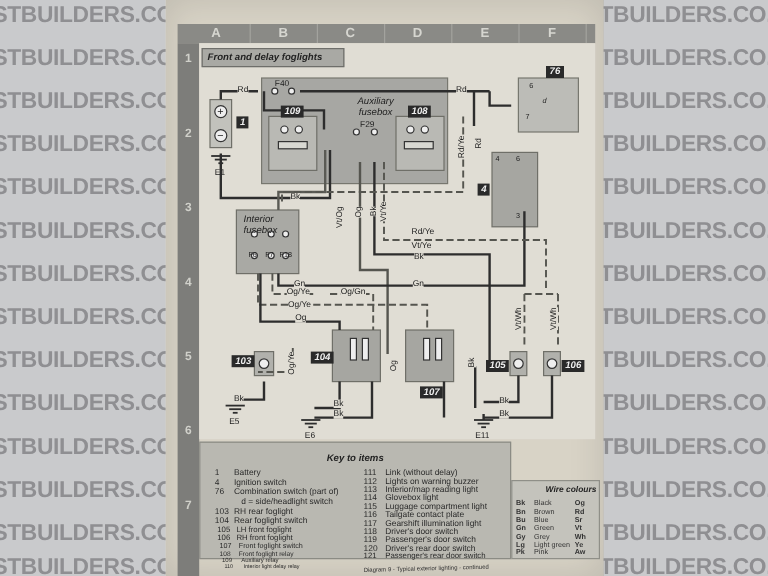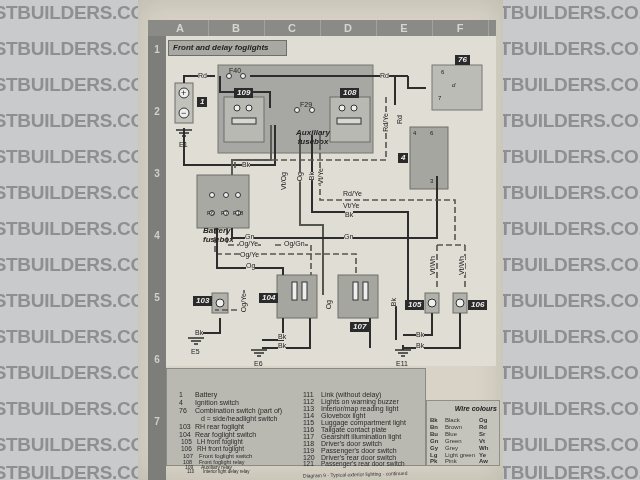--- a/index.html
+++ b/index.html
@@ -14,21 +14,21 @@
   .col { position:absolute; top:0; height:16px; width:56px; text-align:center; color:#d6d6d0;
          font-size:11px; font-weight:bold; line-height:16px; border-right:1px solid #a3a39e; }
   .rowbar { position:absolute; left:148px; top:36px; width:18px; height:444px; background:#7d7d7a; }
   .rowlbl { position:absolute; left:0; width:18px; text-align:center; color:#d0d0ca; font-size:10px; font-weight:bold; }
   .sheet { position:absolute; left:166px; top:36px; width:330px; height:330px; background:#e0ddd4; }
   .title-box { position:absolute; left:168px; top:40px; width:113px; height:14px; background:#a9a9a4;
                border:1px solid #6e6e6a; font-size:8px; font-weight:bold; font-style:italic; line-height:14px; padding-left:4px; color:#222; }
   .tag { position:absolute; background:#2a2a2a; color:#eee; font-size:8px; font-weight:bold; font-style:italic;
          padding:0 3px; line-height:10px; }
   .lbl { position:absolute; font-size:7px; color:#222; white-space:nowrap; }
-  .lbl-b { position:absolute; font-size:8px; font-weight:bold; font-style:italic; color:#222; line-height:9px;margin-top:48px; }
+  .lbl-b { position:absolute; font-size:8px; font-weight:normal; font-style:italic; color:#222; line-height:9px; }
   .vert { writing-mode:vertical-rl; transform:rotate(180deg); }
   .key { position:absolute; left:166px; top:368px; width:258px; height:96px; background:#b9b8b1; border:1px solid #8b8b84; }
   .key-title { position:absolute; left:0; width:258px; top:8px; text-align:center; font-size:8px; font-weight:bold; font-style:italic; color:#222; }
   .key-item { position:absolute; font-size:7px; color:#2a2a2a; white-space:nowrap; line-height:8px; }
   .wc { position:absolute; left:426px; top:400px; width:72px; height:64px; background:#c4c3bc; border:1px solid #8f8f88; }
   .wc-title { position:absolute; top:4px; right:2px; font-size:7px; font-weight:bold; font-style:italic; color:#222; }
   .wc-item { position:absolute; font-size:6px; color:#333; white-space:nowrap; }
   .caption { position:absolute; left:303px; top:470px; width:200px; height:8px; font-size:5px; color:#333; transform:rotate(-1.5deg); }
   svg { position:absolute; left:0; top:0; }
 </style>
@@ -182,21 +182,21 @@
 <div class="tag" style="left:340px;top:88px">108</div>
 <div class="tag" style="left:455px;top:55px">76</div>
 <div class="tag" style="left:398px;top:153px">4</div>
 <div class="tag" style="left:193px;top:296px">103</div>
 <div class="tag" style="left:259px;top:293px">104</div>
 <div class="tag" style="left:350px;top:322px">107</div>
 <div class="tag" style="left:405px;top:300px">105</div>
 <div class="tag" style="left:468px;top:300px">106</div>
 
 <div class="lbl-b" style="left:288px;top:80px;text-align:center;width:50px">Auxiliary fusebox</div>
-<div class="lbl-b" style="left:203px;top:178px;width:44px">Battery fusebox</div>
+<div class="lbl-b" style="left:203px;top:178px;width:44px">Interior fusebox</div>
 
 <div class="lbl" style="left:229px;top:67px">F40</div>
 <div class="lbl" style="left:300px;top:101px">F29</div>
 <div class="lbl" style="left:207px;top:210px;font-size:6px">F6</div>
 <div class="lbl" style="left:221px;top:210px;font-size:6px">F7</div>
 <div class="lbl" style="left:233px;top:210px;font-size:6px">F18</div>
 
 <div class="lbl" style="left:179px;top:141px">E1</div>
 <div class="lbl" style="left:191px;top:348px">E5</div>
 <div class="lbl" style="left:254px;top:360px">E6</div>
@@ -232,20 +232,21 @@
 <div class="lbl vert" style="left:390px;top:298px;background:#e0ddd4">Bk</div>
 <div class="lbl vert" style="left:429px;top:256px;background:#e0ddd4">Vt/Wh</div>
 <div class="lbl vert" style="left:458px;top:256px;background:#e0ddd4">Vt/Wh</div>
 <div class="lbl" style="left:195px;top:329px;background:#e0ddd4">Bk</div>
 <div class="lbl" style="left:278px;top:333px;background:#e0ddd4">Bk</div>
 <div class="lbl" style="left:278px;top:342px;background:#e0ddd4">Bk</div>
 <div class="lbl" style="left:416px;top:331px;background:#e0ddd4">Bk</div>
 <div class="lbl" style="left:416px;top:342px;background:#e0ddd4">Bk</div>
 
 <div class="key">
+  <div class="key-title">Key to items</div>
   <div class="key-item" style="left:12px;top:22px">1</div>
     <div class="key-item" style="left:28px;top:22px">Battery</div>
   <div class="key-item" style="left:12px;top:30px">4</div>
     <div class="key-item" style="left:28px;top:30px">Ignition switch</div>
   <div class="key-item" style="left:12px;top:38px">76</div>
     <div class="key-item" style="left:28px;top:38px">Combination switch (part of)</div>
   <div class="key-item" style="left:12px;top:46px"></div>
     <div class="key-item" style="left:34px;top:46px">d = side/headlight switch</div>
   <div class="key-item" style="left:12px;top:54px">103</div>
     <div class="key-item" style="left:28px;top:54px">RH rear foglight</div>

